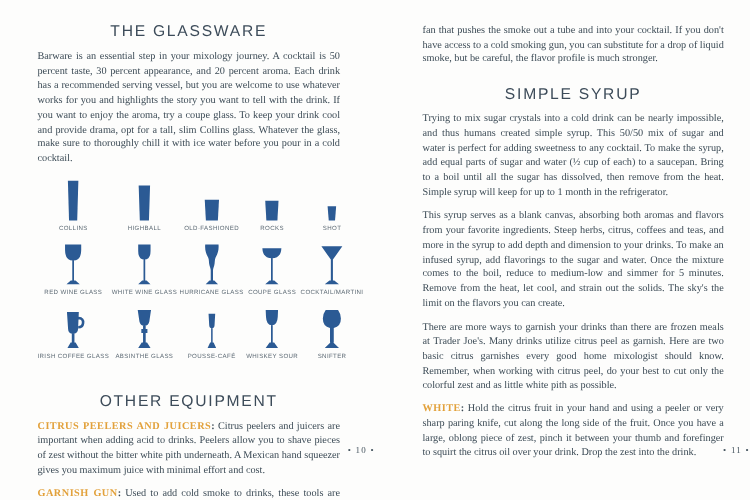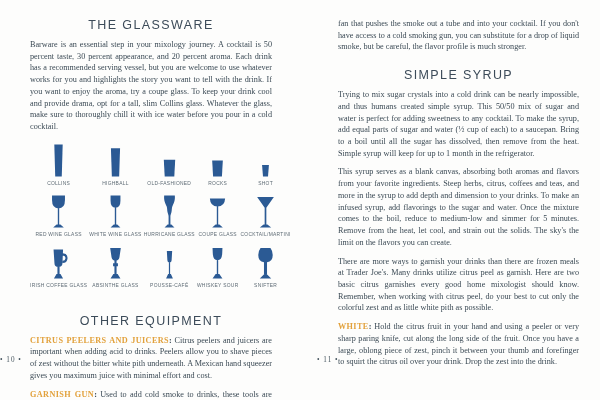--- a/index.html
+++ b/index.html
@@ -37,21 +37,21 @@
   .glass-art svg{display:block;}
   .glass-label{
     font-family:"Liberation Sans", sans-serif;
     font-size:4.9px;letter-spacing:.3px;color:#5d6a74;margin-top:3px;
     white-space:nowrap;
   }
   .equip-heading{margin-top:26px;text-align:center;}
   .syrup-heading{margin-top:15px;}
   .garnish-heading{margin-top:16px;}
   .pagenum{
-    position:absolute;bottom:12px;left:0;right:0;text-align:left;
+    position:absolute;bottom:12px;left:0;right:0;text-align:right;
     font-size:7.2px;letter-spacing:1px;color:#46555f;
   }
   .page.right .pagenum{left:17px;}
 </style>
 </head>
 <body>
 
 <div class="book">
 
   <section class="page left">

